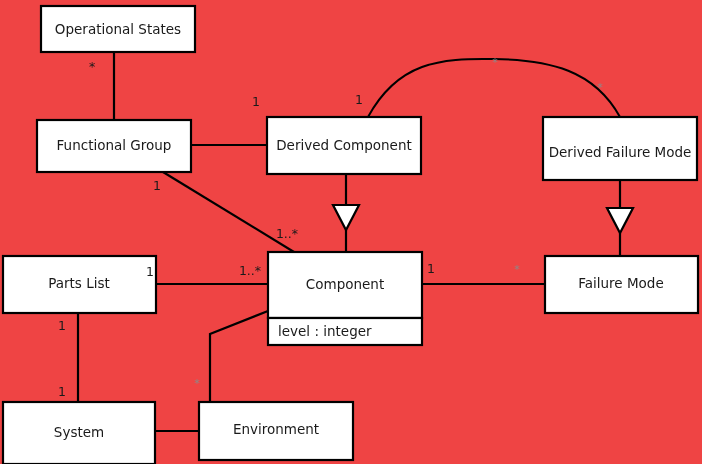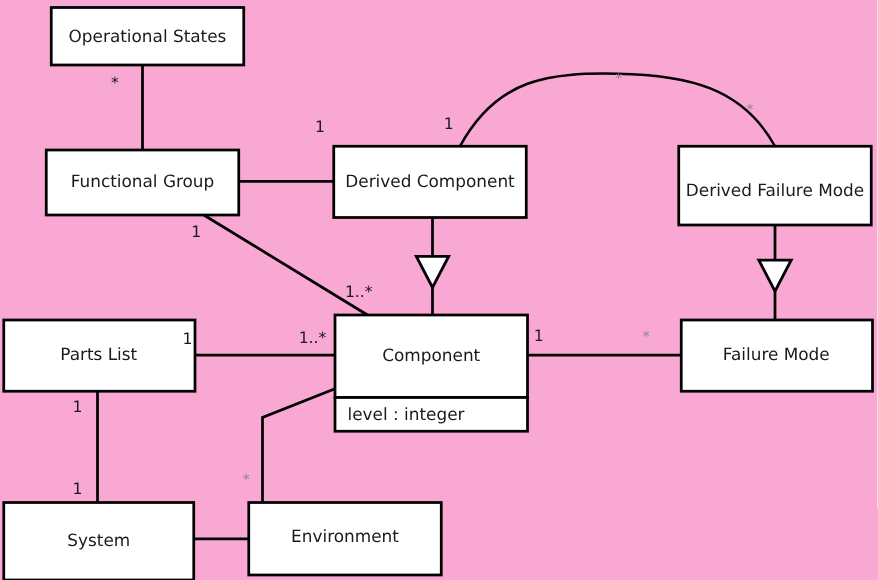--- a/index.html
+++ b/index.html
@@ -4,21 +4,21 @@
 <style>
   html, body {
     margin: 0;
     padding: 0;
     background: #ffffff;
   }
   #diagram-root {
     position: relative;
     width: 702px;
     height: 464px;
-    background: #f9a8d4;
+    background: #ef4444;
     font-family: "DejaVu Sans", sans-serif;
     overflow: hidden;
     text-decoration: underline;
   }
   svg#uml-canvas {
     display: block;
     width: 702px;
     height: 464px;
   }
   .cls-box {

